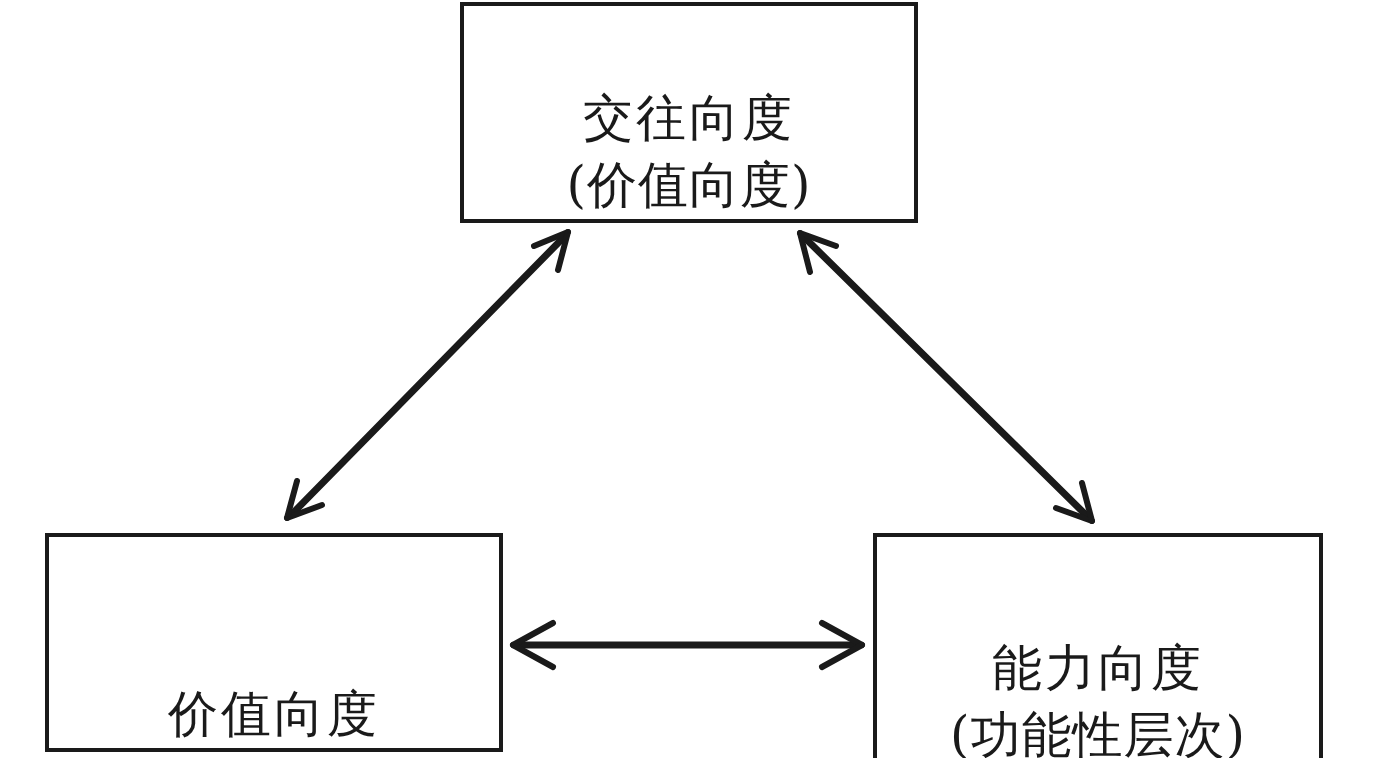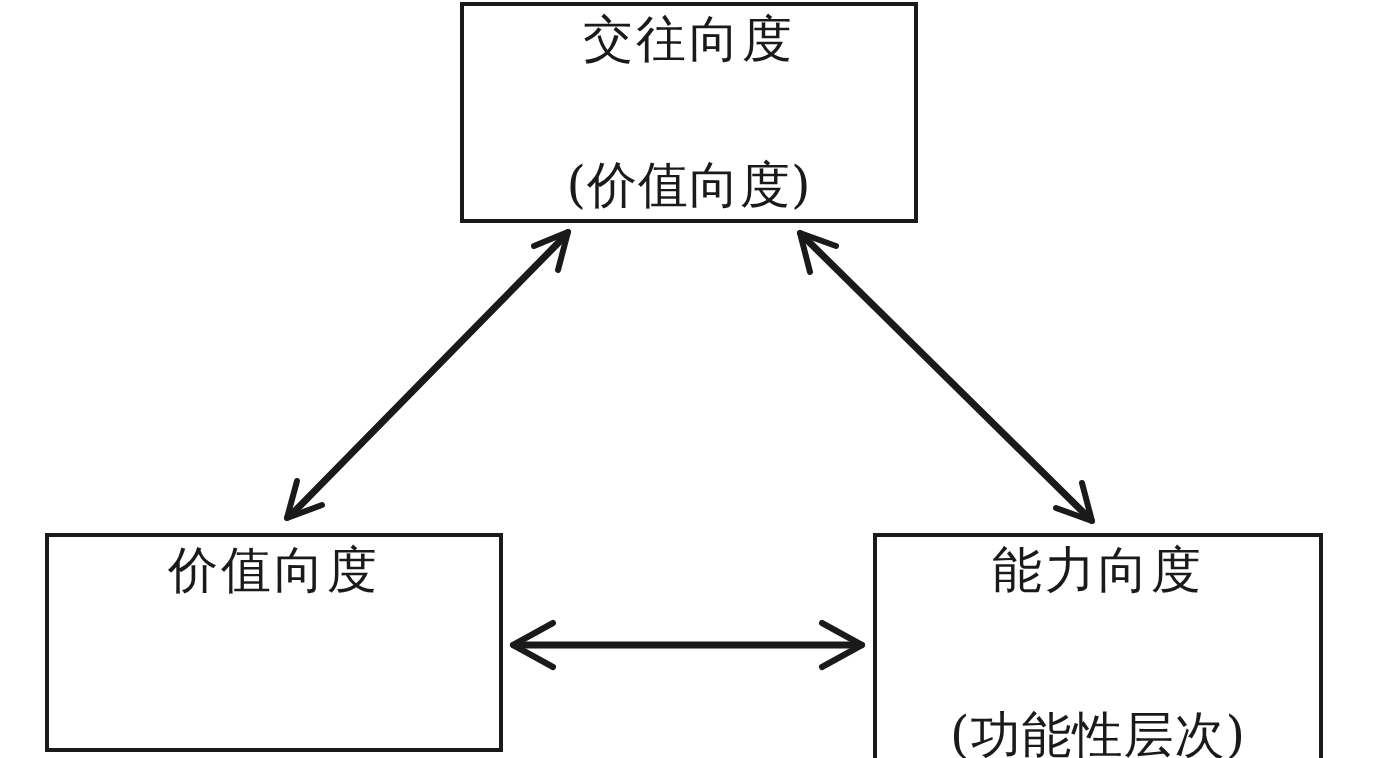--- a/index.html
+++ b/index.html
@@ -16,21 +16,21 @@
     font-family: "DejaVu Serif", "Liberation Serif", serif;
   }
   .node-box {
     position: absolute;
     box-sizing: border-box;
     border: 4px solid #1a1a1a;
     background: #ffffff;
     display: flex;
     flex-direction: column;
     align-items: center;
-    justify-content: space-between;
+    justify-content: flex-end;
     z-index: 3;
   }
   .node-line {
     color: #1a1a1a;
     font-size: 50px;
     line-height: 1.34;
     letter-spacing: 3px;
     white-space: nowrap;
     font-weight: 400;
   }

